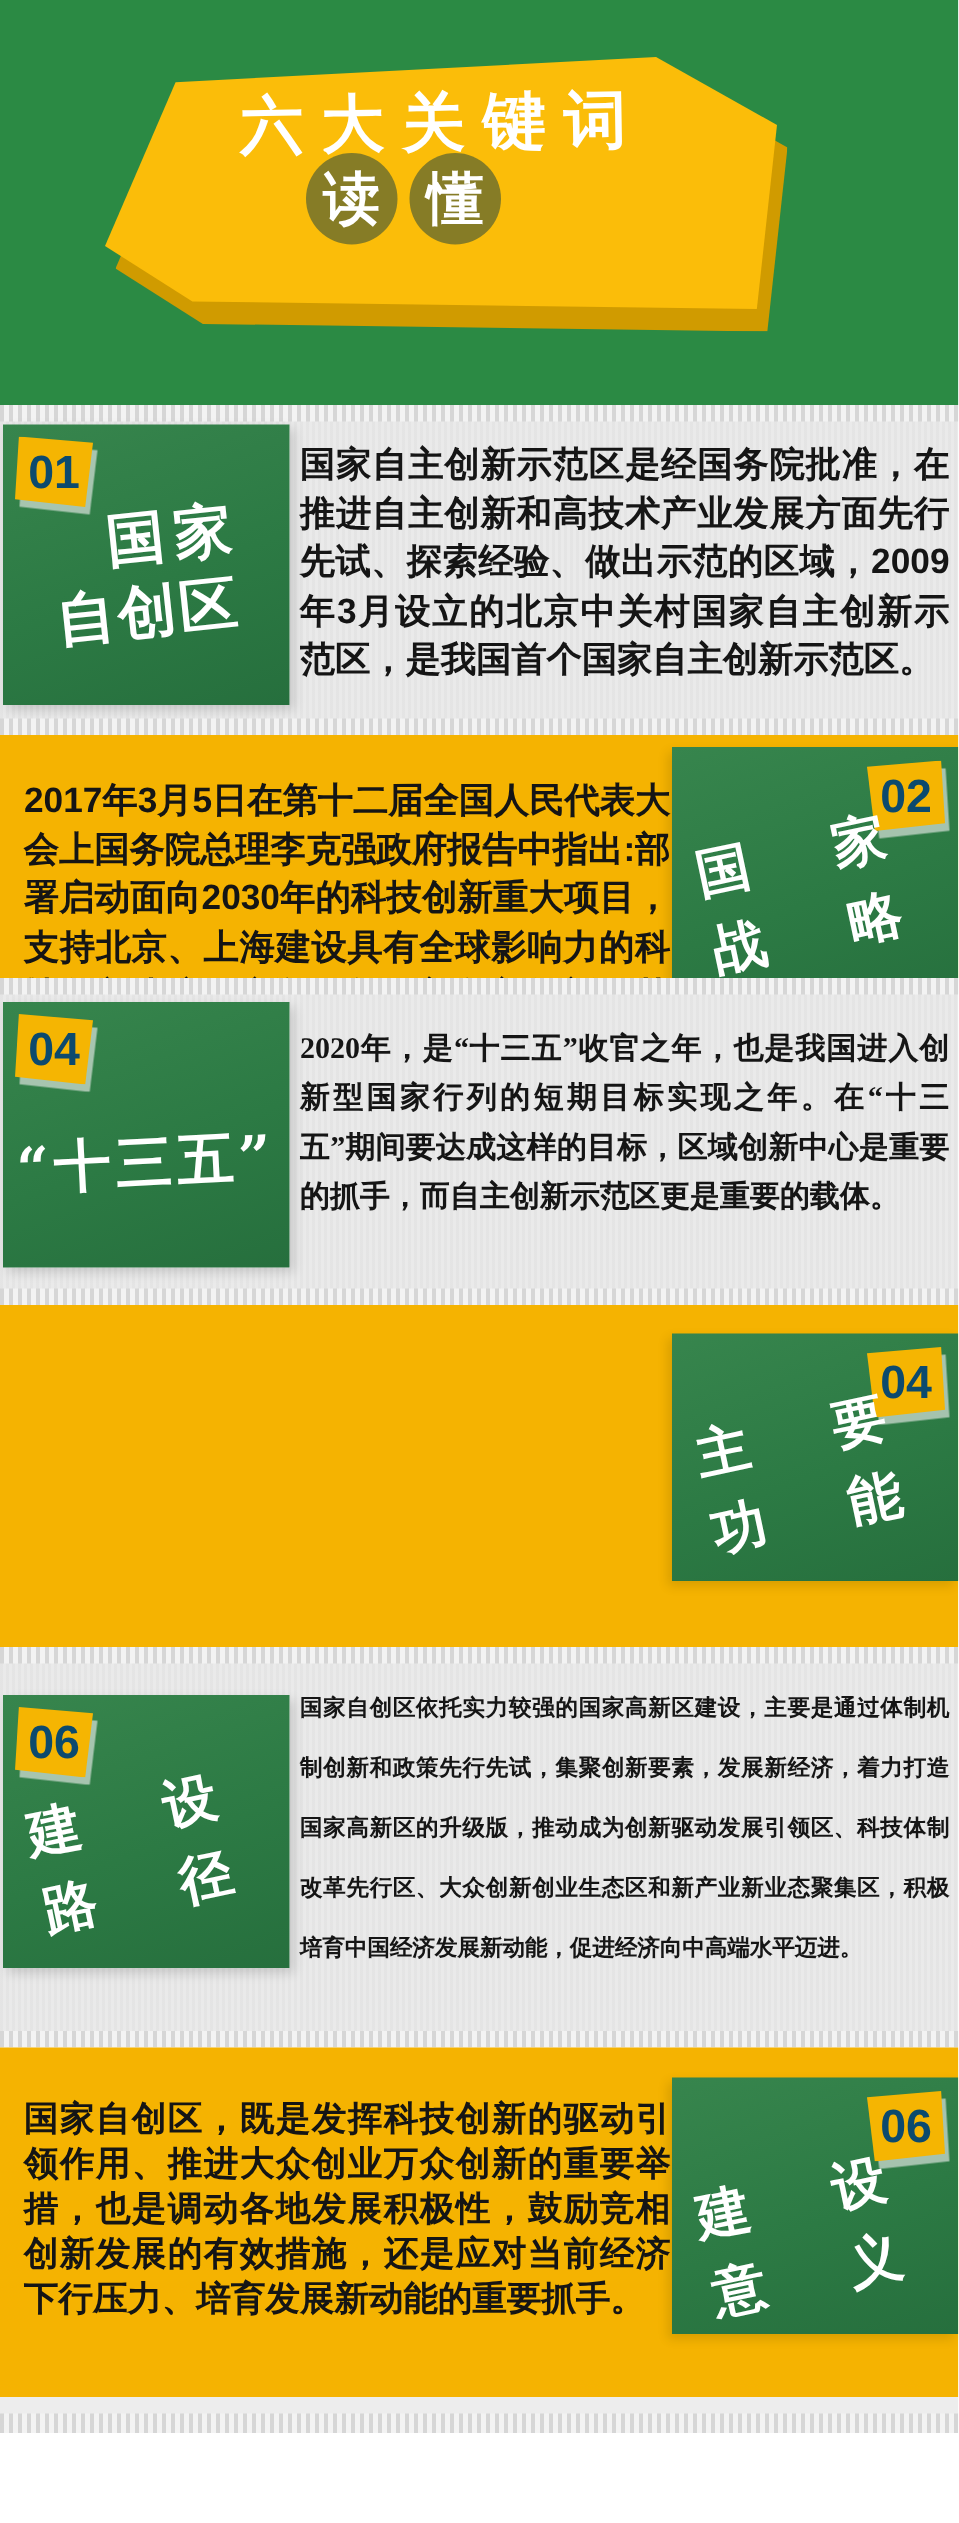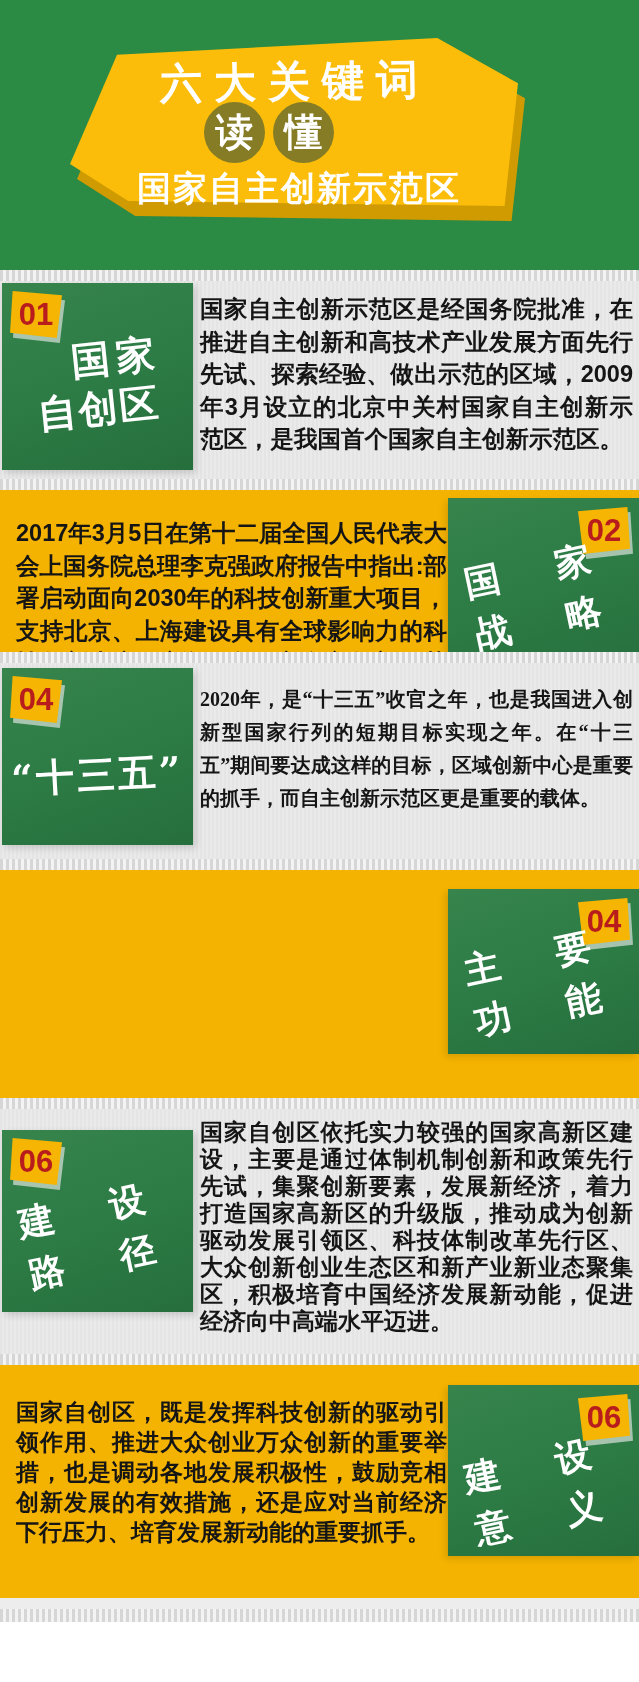--- a/index.html
+++ b/index.html
@@ -57,21 +57,21 @@
   #s1 .gbox{top:13px;height:187px}
   #s2 .gbox{top:8px;height:180px}
   #s3 .gbox{top:16px;height:177px}
   #s4 .gbox{top:19px;height:165px}
   #s5 .gbox{top:32px;height:182px}
   #s6 .gbox{top:20px;height:171px}
 
   .num-wrap{position:absolute;filter:drop-shadow(3px 5px 0 rgba(230,233,230,.65))}
   .gbox.left  .num-wrap{top:8px;left:8px}
   .gbox.right .num-wrap{top:9px;right:9px}
-  .num{width:52px;height:47px;background:var(--badge-yellow);color:#b91c1c;
+  .num{width:52px;height:47px;background:var(--badge-yellow);color:#0c4a6e;
      display:flex;align-items:center;justify-content:center;
      font:700 31px "Liberation Sans",sans-serif}
   .gbox.left  .num{clip-path:polygon(5% 0,100% 9%,90% 100%,0 89%)}
   .gbox.right .num{clip-path:polygon(0 9%,95% 0,100% 89%,10% 100%)}
 
   .kw{position:absolute;left:0;width:100%;color:#fff;text-align:center;
      font-family:"DejaVu Serif",serif;font-weight:700}
   .kw .l1,.kw .l2{display:block}
   
   #s1 .kw{top:52px;font-size:39px;line-height:49px;transform:rotate(-6deg)}
@@ -89,21 +89,21 @@
 
   .para{position:absolute;color:var(--ink);text-align:justify}
   .on-gray{left:200px;width:433px}
   .on-yellow{left:16px;width:431px}
   .hei{font-family:"Liberation Sans",sans-serif;font-weight:700}
   .song{font-family:"Liberation Serif",serif;font-weight:600}
   #s1 .para{top:23px;font-size:23.5px;line-height:32.5px}
   #s2 .para{top:27px;font-size:23.5px;line-height:32.5px}
   #s3 .para{top:31px;font-size:20px;line-height:33px}
   #s4 .para{top:31px;font-size:24px;line-height:33px}
-  #s5 .para{top:21px;font-size:23px;line-height:27px}
+  #s5 .para{top:21px;font-size:15px;line-height:40px}
   #s6 .para{top:33px;font-size:23px;line-height:30px}
 
   
   .footer-strip{position:relative;width:100%;height:24px;background:#ededed}
   .footer-strip::after{content:"";position:absolute;left:0;right:0;bottom:0;height:13px;
      background:repeating-linear-gradient(90deg,#d6d6d6 0 3px,#f3f3f3 3px 6px)}
 </style>
 </head>
 <body>
 
@@ -111,21 +111,20 @@
 
   <header class="hero">
     <div class="banner-wrap">
       <div class="banner-shape banner-shadow"></div>
       <div class="banner-shape banner-main"></div>
       <div class="banner-title">六大关键词</div>
       <div class="banner-badges">
         <span class="circle-badge">读</span>
         <span class="circle-badge">懂</span>
       </div>
-      <div class="banner-subtitle">国家自主创新示范区</div>
     </div>
   </header>
 
   <section id="s1" class="gray" style="height:220px">
     <div class="gbox left">
       <div class="num-wrap">
         <div class="num">01</div>
       </div>
       <div class="kw">
         <span class="l1">国家</span>

